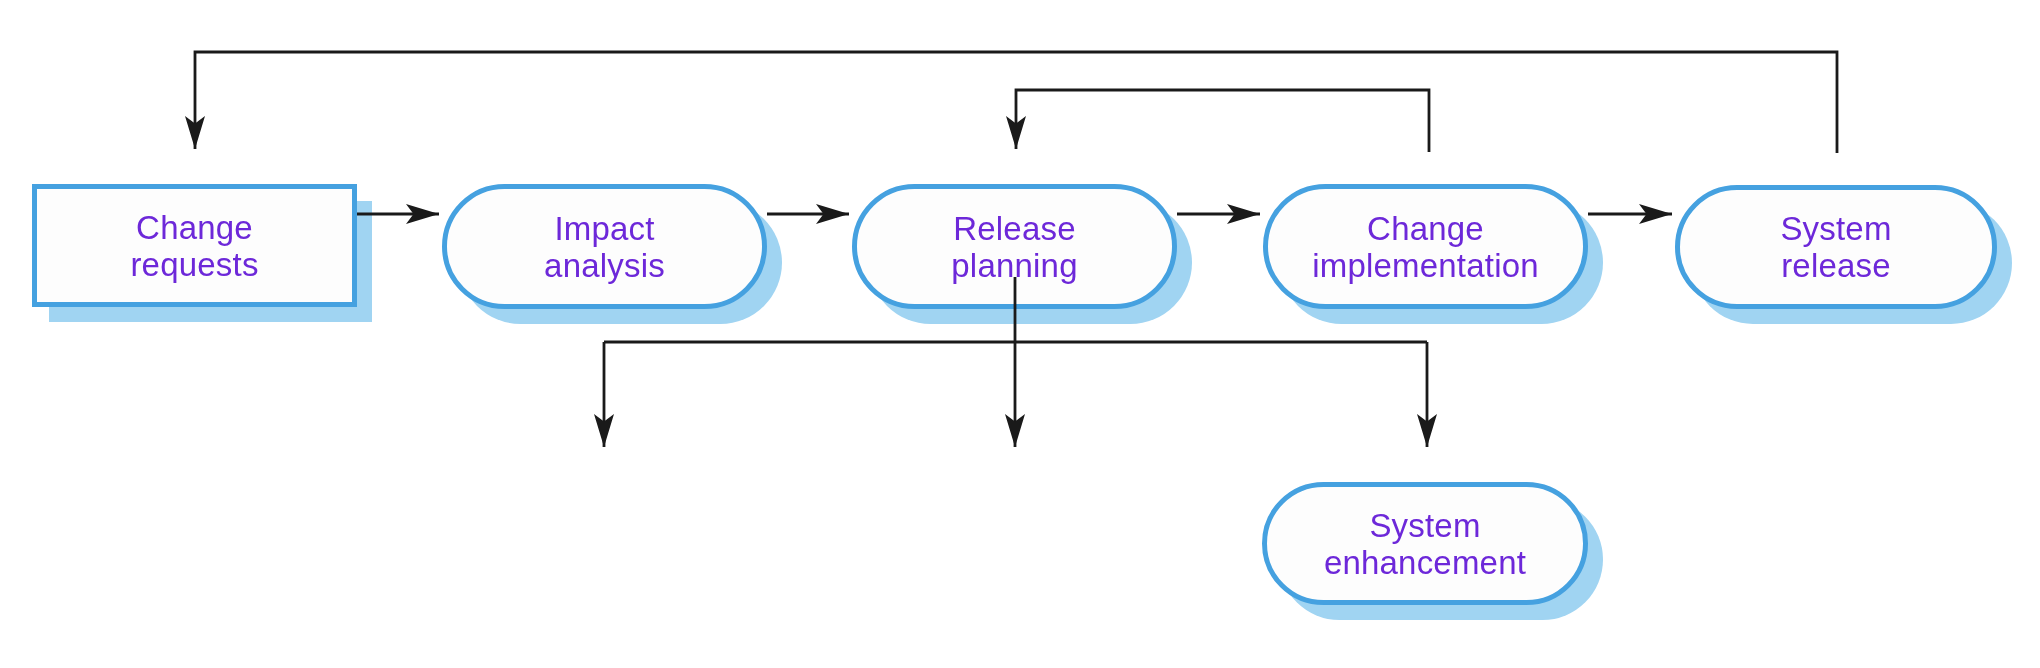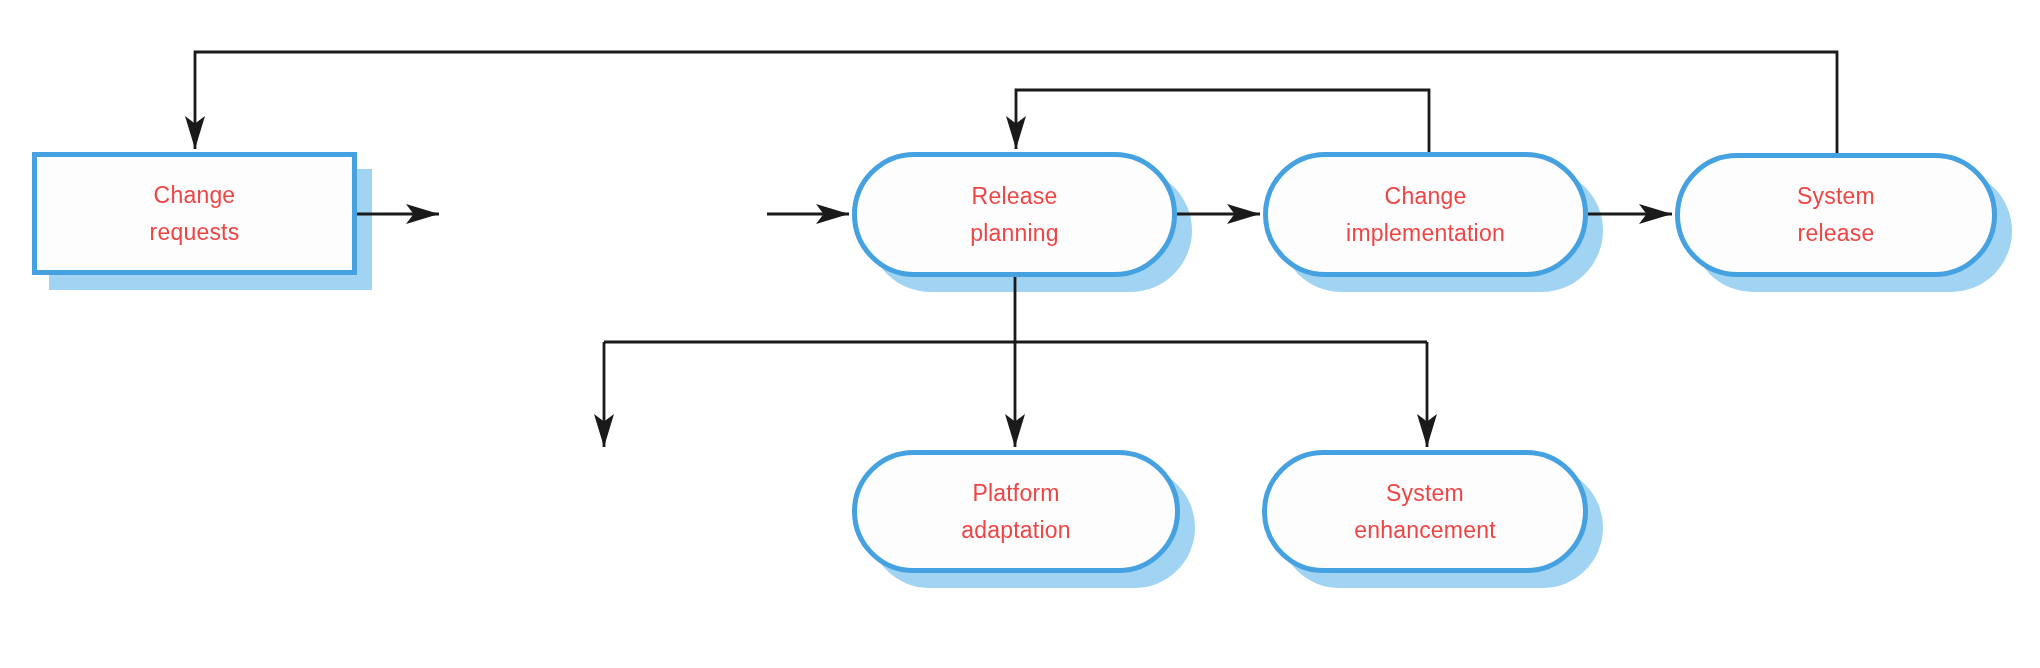--- a/index.html
+++ b/index.html
@@ -17,24 +17,25 @@
   }
   .node {
     position: absolute;
     box-sizing: border-box;
     background: #fdfdfd;
     border: 5px solid #45a1e0;
     display: flex;
     align-items: center;
     justify-content: center;
     text-align: center;
-    color: #ef4444;
-    font-size: 23px;
+    color: #6d28d9;
+    font-size: 33px;
     line-height: 37px;
     z-index: 2;
+    margin-top: 32px;
   }
   .node.stadium {
     border-radius: 64px;
     box-shadow: 16px 16px 0 -1px #a0d4f2;
   }
   .node.rect {
     border-radius: 0;
     box-shadow: 16px 16px 0 -1px #a0d4f2;
   }
   .node-label {
@@ -80,40 +81,40 @@
     <line class="edge" x1="604" y1="342" x2="1427" y2="342"></line>
     <line class="edge" x1="604" y1="342" x2="604" y2="447" marker-end="url(#arrow)"></line>
     <line class="edge" x1="1427" y1="342" x2="1427" y2="447" marker-end="url(#arrow)"></line>
   </svg>
 
   <div class="node rect" style="left:32px; top:152px; width:325px; height:123px;">
     <span class="node-label">Change
 requests</span>
   </div>
 
+  <div class="node stadium" style="left:442px; top:152px; width:325px; height:125px;">
+    <span class="node-label">Impact
+analysis</span>
+  </div>
 
   <div class="node stadium" style="left:852px; top:152px; width:325px; height:125px;">
     <span class="node-label">Release
 planning</span>
   </div>
 
   <div class="node stadium" style="left:1263px; top:152px; width:325px; height:125px;">
     <span class="node-label">Change
 implementation</span>
   </div>
 
   <div class="node stadium" style="left:1675px; top:153px; width:322px; height:124px;">
     <span class="node-label">System
 release</span>
   </div>
 
 
-  <div class="node stadium" style="left:852px; top:450px; width:328px; height:123px;">
-    <span class="node-label">Platform
-adaptation</span>
-  </div>
 
   <div class="node stadium" style="left:1262px; top:450px; width:326px; height:123px;">
     <span class="node-label">System
 enhancement</span>
   </div>
 
 </div>
 
 </body></html>

